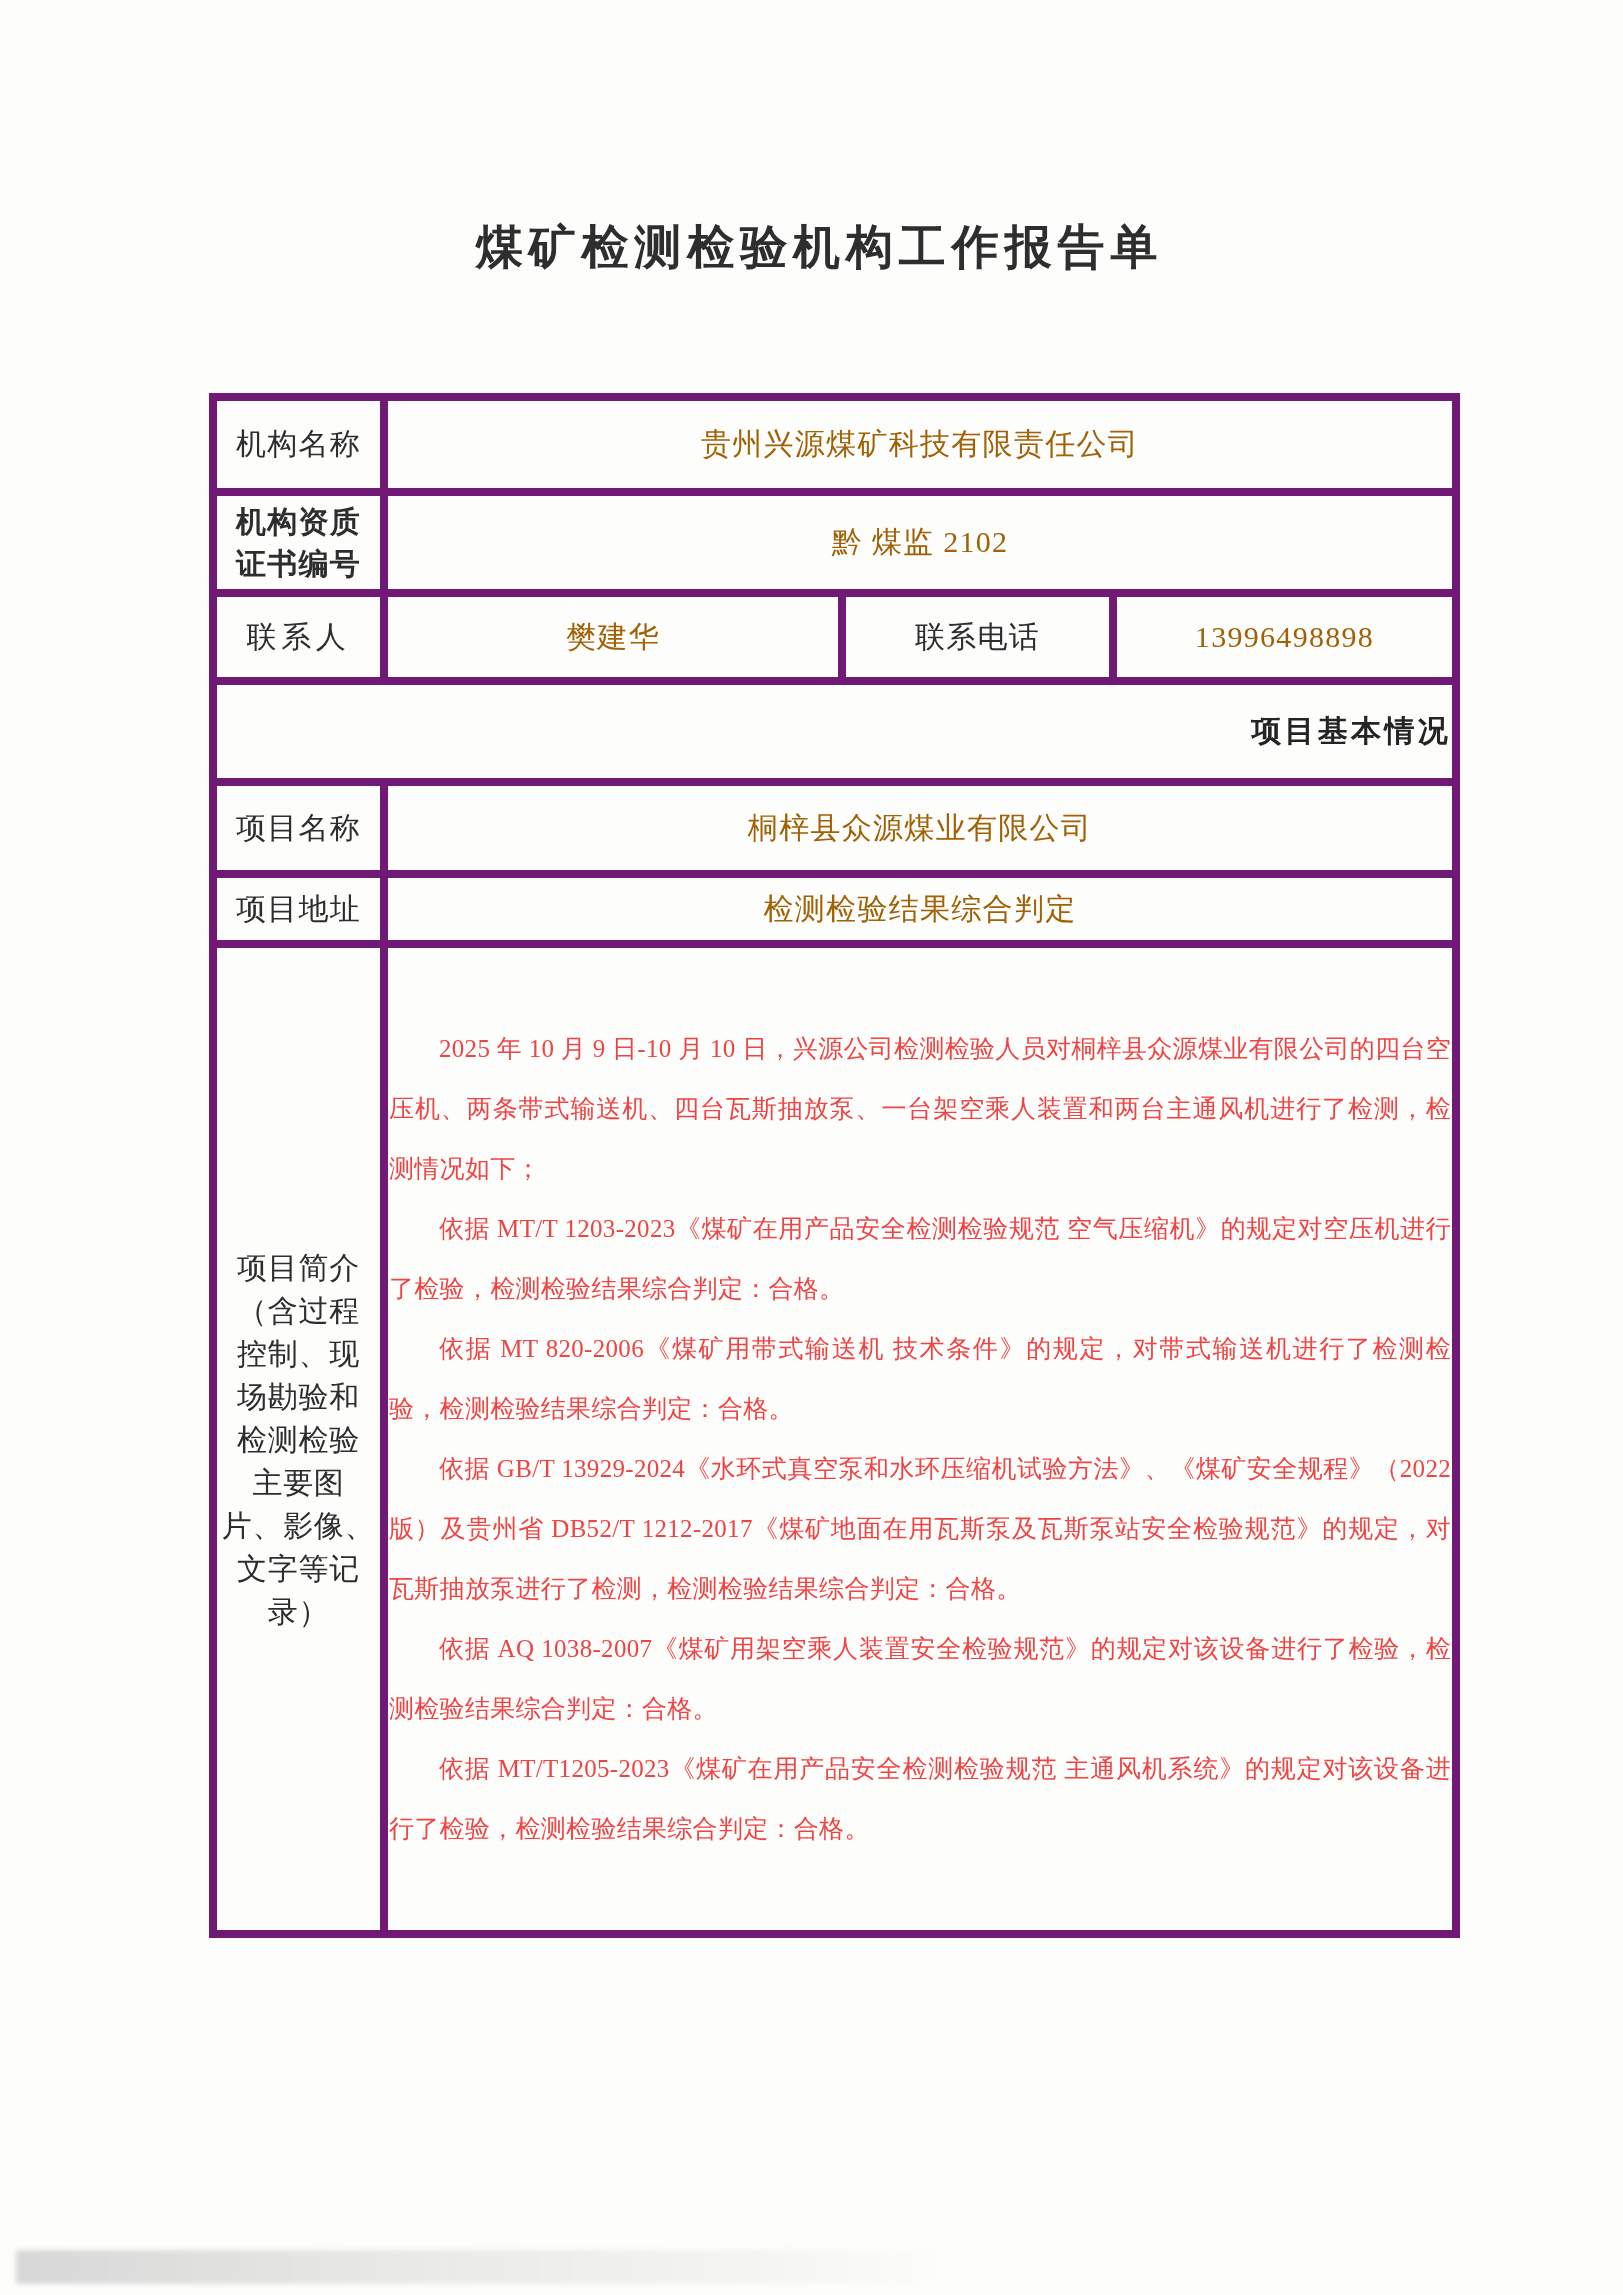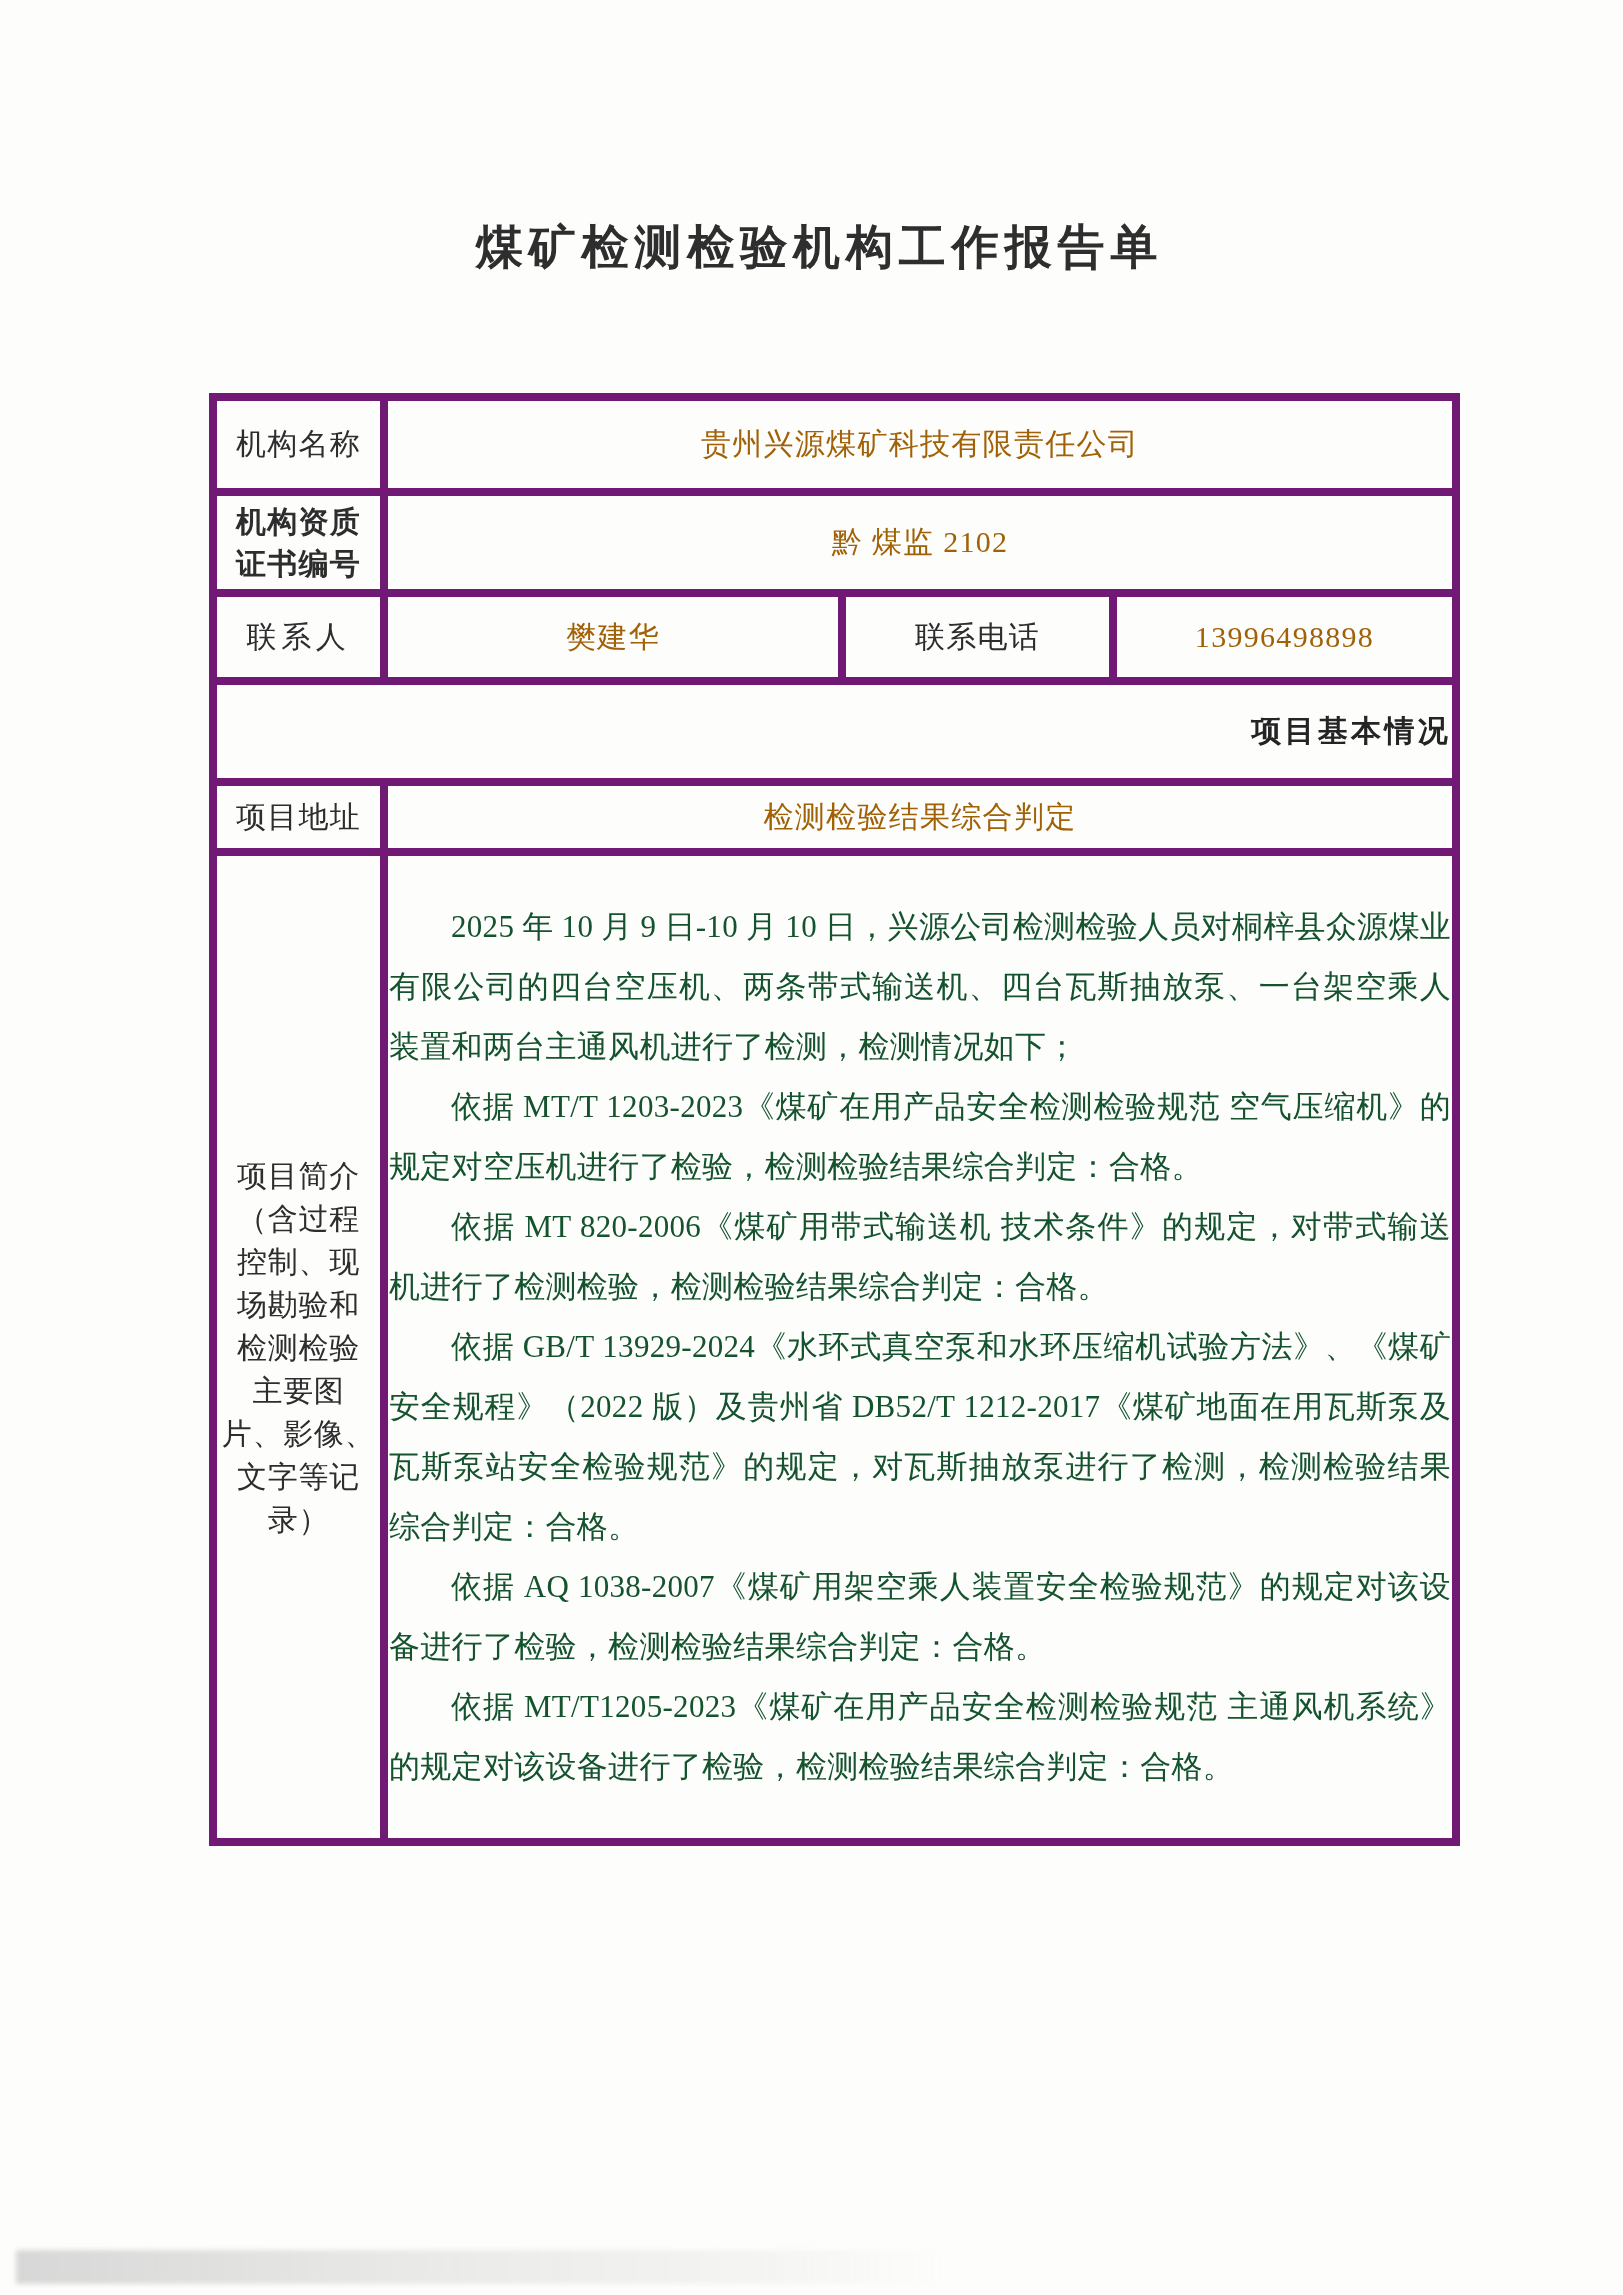--- a/index.html
+++ b/index.html
@@ -82,25 +82,25 @@
     line-height: 43px;
     font-size: 29.5px;
     letter-spacing: 0.7px;
   }
   td.intro-body {
     vertical-align: top;
     padding: 23.6px 17px 0 19.6px;
   }
   .intro-paragraphs p {
     margin: 0;
-    font-size: 31px;
+    font-size: 25px;
     line-height: 60px;
     text-align: justify;
     text-indent: 2em;
-    color: #14532d;
+    color: #ef4444;
     letter-spacing: 0.3px;
   }
   
   .scan-artifact {
     position: absolute;
     left: 16.4px;
     top: 2250px;
     width: 929px;
     height: 34px;
     background: linear-gradient(90deg,
@@ -143,20 +143,24 @@
       <td class="label spaced">联系人</td>
       <td class="value">樊建华</td>
       <td class="label">联系电话</td>
       <td class="value">13996498898</td>
     </tr>
 
     <tr class="r4">
       <td class="section-header" colspan="4">项目基本情况</td>
     </tr>
 
+    <tr class="r5">
+      <td class="label">项目名称</td>
+      <td class="value" colspan="3">桐梓县众源煤业有限公司</td>
+    </tr>
 
     <tr class="r6">
       <td class="label">项目地址</td>
       <td class="value" colspan="3">检测检验结果综合判定</td>
     </tr>
 
     <tr class="r7">
       <td class="label multiline intro-label">项目简介
 （含过程
 控制、现

